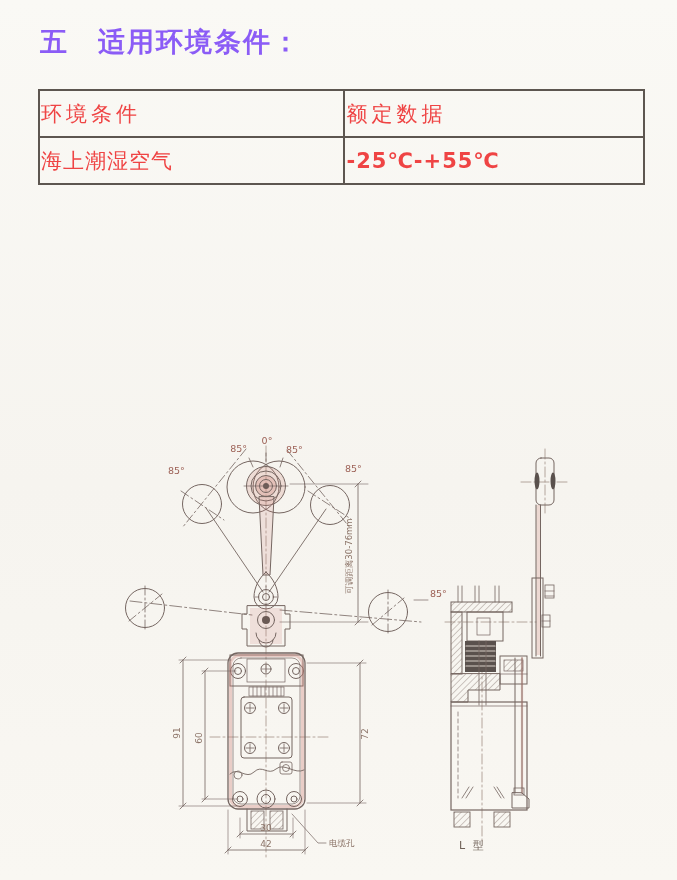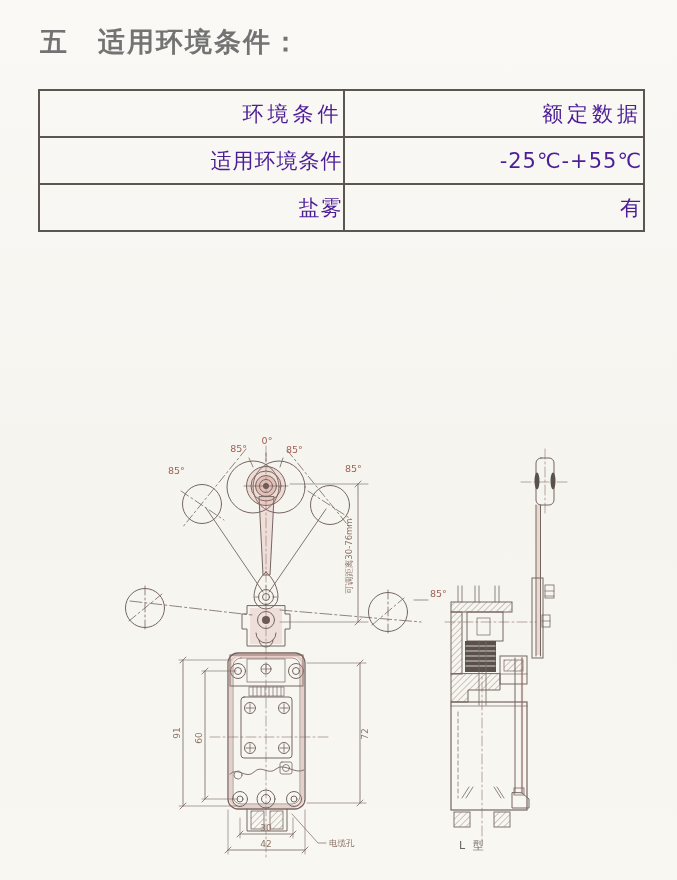--- a/index.html
+++ b/index.html
@@ -4,37 +4,37 @@
 <style>
   html,body{margin:0;padding:0;}
   body{
     width:677px;height:880px;position:relative;overflow:hidden;
     background:linear-gradient(180deg,#faf9f5 0%,#f6f4ef 55%,#f9f7f2 100%);
     font-family:"Liberation Serif",serif;color:#4b4440;
   }
   .page{position:absolute;inset:0;}
   .sec-heading{
     position:absolute;left:40px;font-size:27px;font-weight:700;
-    color:#737373;letter-spacing:2px;white-space:nowrap;
+    color:#8b5cf6;letter-spacing:2px;white-space:nowrap;
   }
   #heading-5{top:24px;}
   #heading-6{top:382px;}
   .env-table{
     position:absolute;left:38px;top:89px;width:607px;
     border-collapse:collapse;table-layout:fixed;
   }
   .env-table td{
-    border:2px solid #5d5650;height:43px;text-align:right;
-    vertical-align:middle;font-size:21px;color:#4c1d95;letter-spacing:1px;
+    border:2px solid #5d5650;height:43px;text-align:left;
+    vertical-align:middle;font-size:21px;color:#ef4444;letter-spacing:1px;
   }
   .env-table .c1{width:50.5%;}
   .env-table .c2{width:49.5%;}
   .env-table .hdr td{letter-spacing:4px;}
   .temp{
-    font-family:"DejaVu Sans",sans-serif;font-weight:400;font-size:19px;letter-spacing:0;
+    font-family:"DejaVu Sans",sans-serif;font-weight:700;font-size:19px;letter-spacing:0;
   }
   svg text{font-family:"DejaVu Sans",sans-serif;}
   .anglbl{fill:#9c6055;font-size:9.5px;}
   .dimlbl{fill:#8c7468;font-size:9px;}
   .cnlbl{fill:#8c7468;font-size:8.5px;}
   .typelbl{fill:#6f6158;font-size:11px;letter-spacing:2px;}
 </style>
 </head>
 <body>
 
@@ -42,26 +42,22 @@
 
   <div id="heading-5" class="sec-heading">五　适用环境条件：</div>
 
   <table class="env-table">
     <tbody>
         <tr class="hdr">
       <td class="c1">环境条件</td>
       <td class="c2">额定数据</td>
     </tr>
     <tr>
-      <td>适用环境条件</td>
+      <td>海上潮湿空气</td>
       <td class="temp">-25℃-+55℃</td>
-    </tr>
-    <tr>
-      <td>盐雾</td>
-      <td>有</td>
     </tr>
   </tbody>
     </table>
 
 
   <svg style="position:absolute;left:0;top:420px;" width="677" height="460" viewBox="0 420 677 460" stroke-linecap="round">
     <defs>
       <pattern id="hatch" width="4.5" height="4.5" patternUnits="userSpaceOnUse" patternTransform="rotate(45)">
         <line x1="0" y1="0" x2="0" y2="4.5" stroke="#8a7a72" stroke-width="0.8"></line>
       </pattern>

